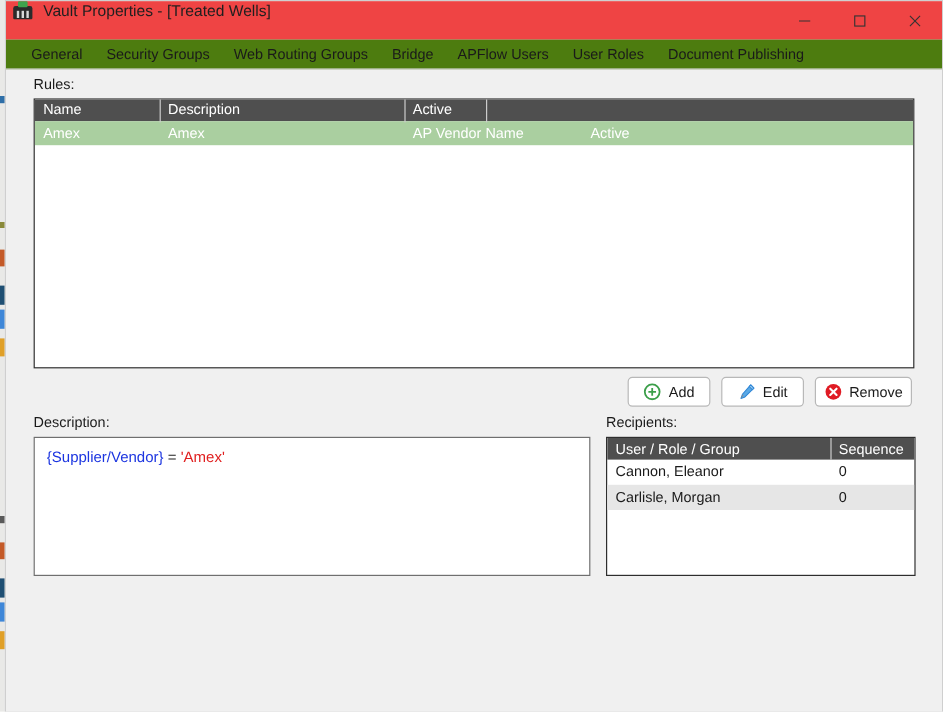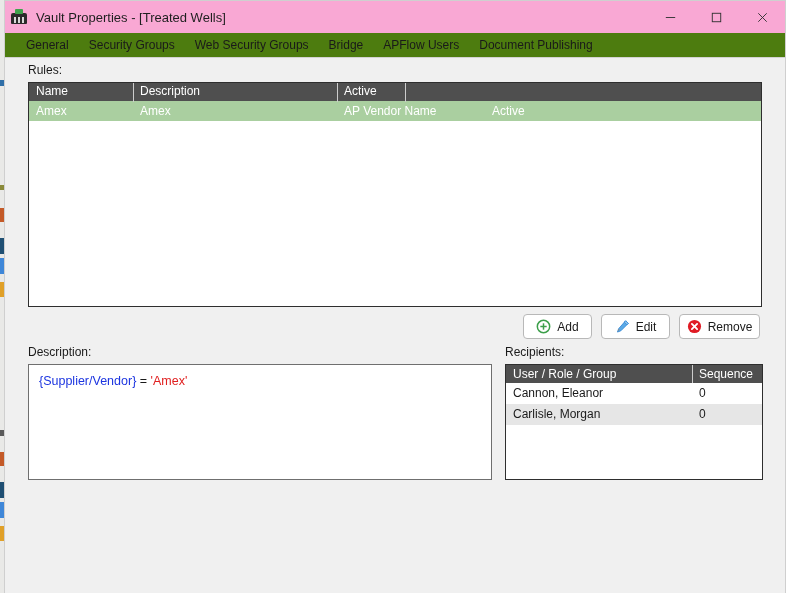--- a/index.html
+++ b/index.html
@@ -41,23 +41,22 @@
     background: #f0f0f0;
     border: 1px solid #cfcfcf;
     box-sizing: border-box;
     z-index: 1;
   }
 
   
   #titlebar {
     position: relative;
     height: 32px;
-    background: #f9a8d4;
-    display: flex;
-    align-items: center;
+    background: #ef4444;
+    display: flex;
   }
   #app-icon {
     width: 16px; height: 16px;
     margin-left: 6px;
     position: relative;
     flex: 0 0 auto;
   }
   #app-icon .body {
     position: absolute;
     left: 0; top: 4px;
@@ -334,23 +333,24 @@
             <line x1="3.5" y1="3.5" x2="12.5" y2="12.5" stroke="currentColor" stroke-width="1"></line>
             <line x1="12.5" y1="3.5" x2="3.5" y2="12.5" stroke="currentColor" stroke-width="1"></line>
           </svg>
       </div>
     </div>
   </div>
 
   <div id="tabstrip">
     <div class="tab"><span>General</span></div>
     <div class="tab"><span>Security Groups</span></div>
-    <div class="tab"><span>Web Security Groups</span></div>
+    <div class="tab"><span>Web Routing Groups</span></div>
     <div class="tab"><span>Bridge</span></div>
     <div class="tab"><span>APFlow Users</span></div>
+    <div class="tab"><span>User Roles</span></div>
     <div class="tab"><span>Document Publishing</span></div>
   </div>
 
   <div id="client">
 
     <div class="field-label" style="left:23px; top:5px;">Rules:</div>
 
     <div id="rules-grid">
       <div id="rules-head">
         <div class="hc col-name">Name</div>

